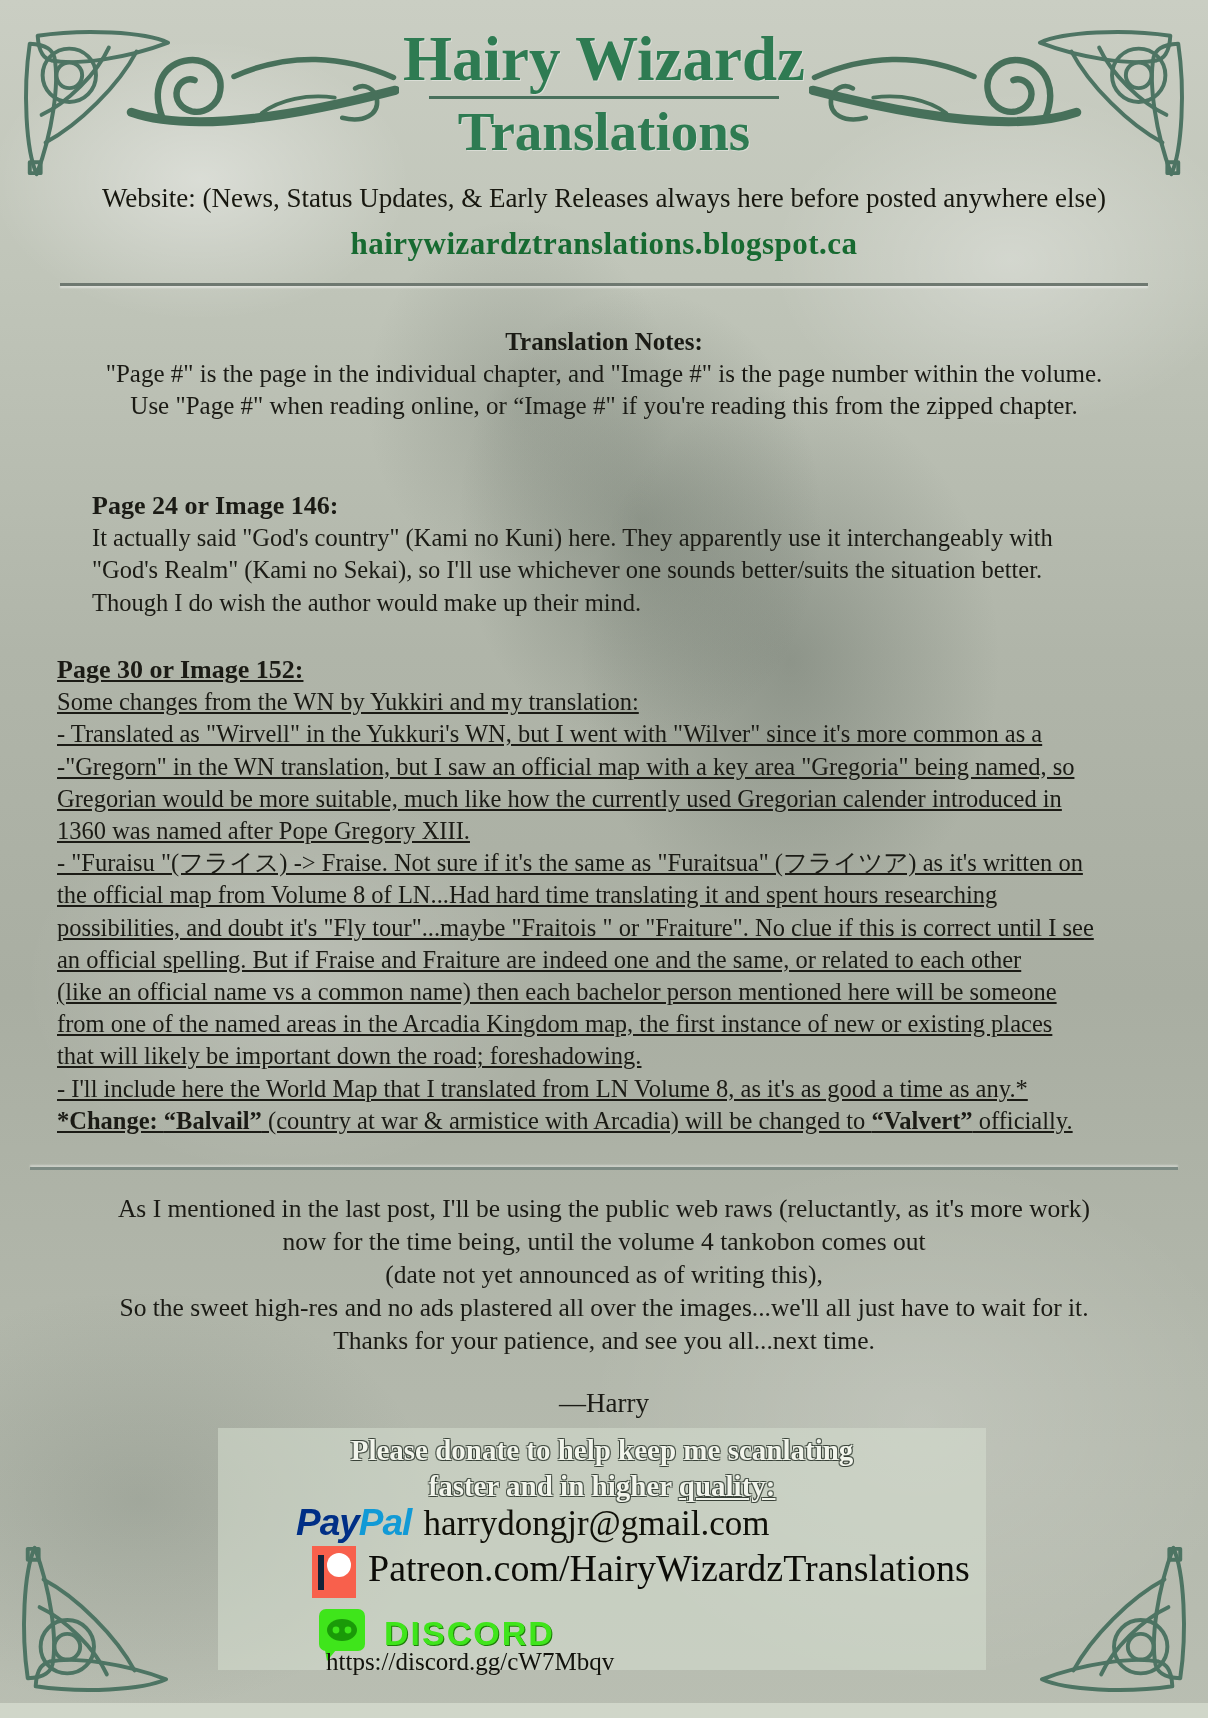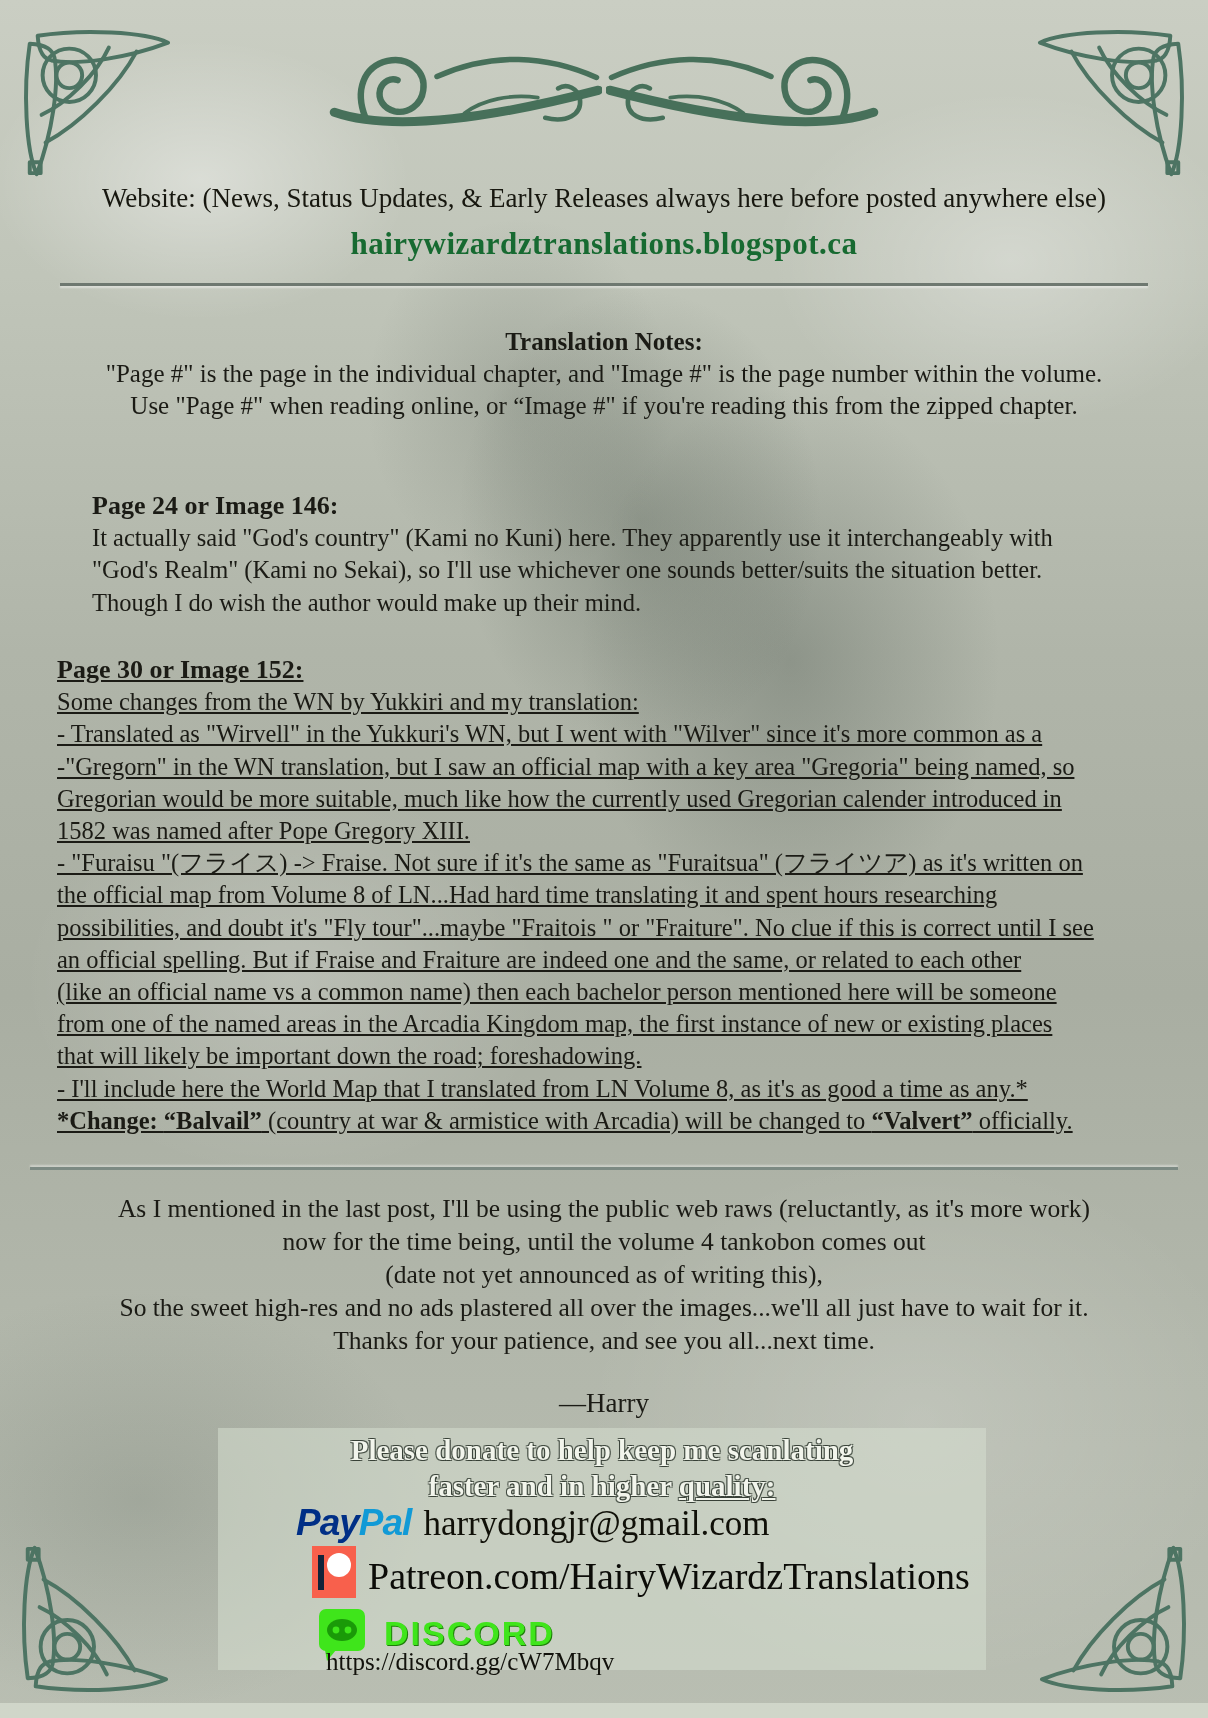--- a/index.html
+++ b/index.html
@@ -52,21 +52,21 @@
   .d-line{position:absolute;left:0;width:100%;text-align:center;font-size:29px;font-weight:bold;color:#f2f5ec;
     text-shadow:-1px -1px 0 rgba(45,55,45,.75),1px -1px 0 rgba(45,55,45,.75),-1px 1px 0 rgba(45,55,45,.75),1px 1px 0 rgba(45,55,45,.75);}
   .d-line1{top:6px;}
   .d-line2{top:42px;}
   .ul{text-decoration:underline;}
   .paypal-row{position:absolute;top:74px;left:78px;display:flex;align-items:baseline;}
   .pp{font-family:"Liberation Sans",sans-serif;font-style:italic;font-weight:bold;font-size:37px;letter-spacing:-1px;}
   .pp-pay{color:#002f86;}
   .pp-pal{color:#119ad6;}
   .pp-email{font-size:35px;color:#101008;margin-left:12px;}
-  .patreon-row{position:absolute;top:118px;left:94px;display:flex;align-items:flex-end;gap:12px;}
+  .patreon-row{position:absolute;top:118px;left:94px;display:flex;align-items:flex-start;gap:12px;}
   .patreon-text{font-size:38px;color:#0c0c08;}
   .discord-block{position:absolute;top:180px;left:100px;width:620px;height:62px;}
   .discord-icon{position:absolute;top:0;left:0;}
   .discord-word{position:absolute;top:6px;left:66px;font-family:"Liberation Sans",sans-serif;font-weight:bold;font-size:34px;letter-spacing:2px;color:#3fe51b;text-shadow:1px 1px 0 #1e7d09;}
   .discord-url{position:absolute;top:40px;left:8px;font-size:25px;color:#12120c;}
   .bottom-strip{position:absolute;bottom:0;left:0;right:0;height:15px;background:rgba(228,233,220,0.55);}
 </style>
 </head>
 <body>
 
@@ -120,20 +120,25 @@
   <div class="logo">
     <svg class="flourish" viewBox="0 0 300 150">
       <g fill="none" stroke="#47705a" stroke-linecap="round">
         <path stroke-width="10" d="M8,96 C60,114 150,110 296,72"></path>
         <path stroke-width="7" d="M42,102 C30,72 40,46 66,40 C90,35 108,52 105,72 C103,88 88,98 74,95 C62,92 55,82 58,71 C61,62 70,58 77,61"></path>
         <path stroke-width="6" d="M120,57 C180,30 240,34 294,58"></path>
         <path stroke-width="5" d="M238,102 C262,108 278,98 276,82 C274,70 262,64 252,70"></path>
         <path stroke-width="4" d="M150,97 C170,82 200,76 230,80"></path>
       </g>
     </svg>
+    <div class="logo-text">
+      <div class="logo-line1">Hairy Wizardz</div>
+      <div class="logo-rule"></div>
+      <div class="logo-line2">Translations</div>
+    </div>
     <svg class="flourish right" viewBox="0 0 300 150">
       <g fill="none" stroke="#47705a" stroke-linecap="round">
         <path stroke-width="10" d="M8,96 C60,114 150,110 296,72"></path>
         <path stroke-width="7" d="M42,102 C30,72 40,46 66,40 C90,35 108,52 105,72 C103,88 88,98 74,95 C62,92 55,82 58,71 C61,62 70,58 77,61"></path>
         <path stroke-width="6" d="M120,57 C180,30 240,34 294,58"></path>
         <path stroke-width="5" d="M238,102 C262,108 278,98 276,82 C274,70 262,64 252,70"></path>
         <path stroke-width="4" d="M150,97 C170,82 200,76 230,80"></path>
       </g>
     </svg>
   </div>
@@ -154,21 +159,21 @@
     <div>"God's Realm" (Kami no Sekai), so I'll use whichever one sounds better/suits the situation better.</div>
     <div>Though I do wish the author would make up their mind.</div>
   </div>
 
   <div class="section sec2">
     <div class="sec-heading">Page 30 or Image 152:</div>
     <div>Some changes from the WN by Yukkiri and my translation:</div>
     <div>- Translated as "Wirvell" in the Yukkuri's WN, but I went with "Wilver" since it's more common as a</div>
     <div>-"Gregorn" in the WN translation, but I saw an official map with a key area "Gregoria" being named, so</div>
     <div>Gregorian would be more suitable, much like how the currently used Gregorian calender introduced in</div>
-    <div>1582 was named after Pope Gregory XIII.</div>
+    <div>1360 was named after Pope Gregory XIII.</div>
     <div>- "Furaisu "(フライス) -&gt; Fraise. Not sure if it's the same as "Furaitsua" (フライツア) as it's written on</div>
     <div>the official map from Volume 8 of LN...Had hard time translating it and spent hours researching</div>
     <div>possibilities, and doubt it's "Fly tour"...maybe "Fraitois " or "Fraiture". No clue if this is correct until I see</div>
     <div>an official spelling. But if Fraise and Fraiture are indeed one and the same, or related to each other</div>
     <div>(like an official name vs a common name) then each bachelor person mentioned here will be someone</div>
     <div>from one of the named areas in the Arcadia Kingdom map, the first instance of new or existing places</div>
     <div>that will likely be important down the road; foreshadowing.</div>
     <div>- I'll include here the World Map that I translated from LN Volume 8, as it's as good a time as any.*</div>
     <div><span class="b">*Change: </span><span class="b">“Balvail”</span><span> (country at war &amp; armistice with Arcadia) will be changed to </span><span class="b">“Valvert”</span><span> officially.</span></div>
   </div>

